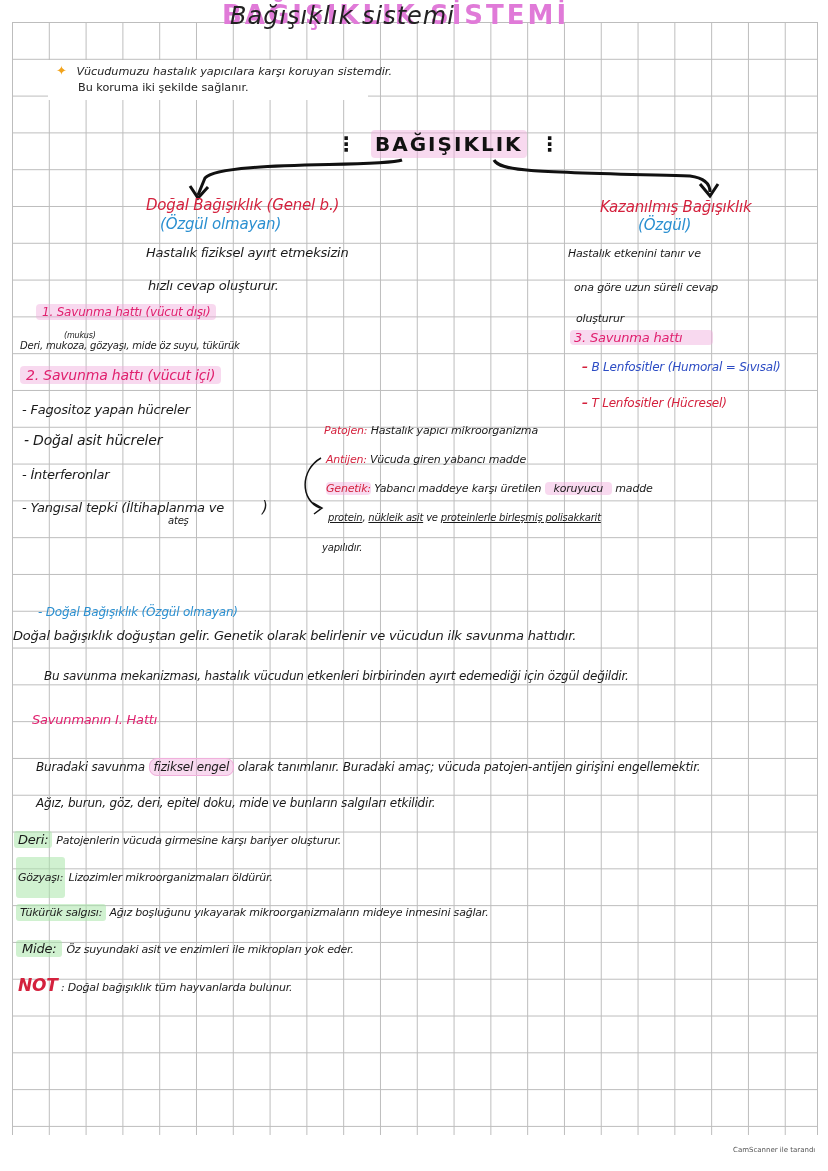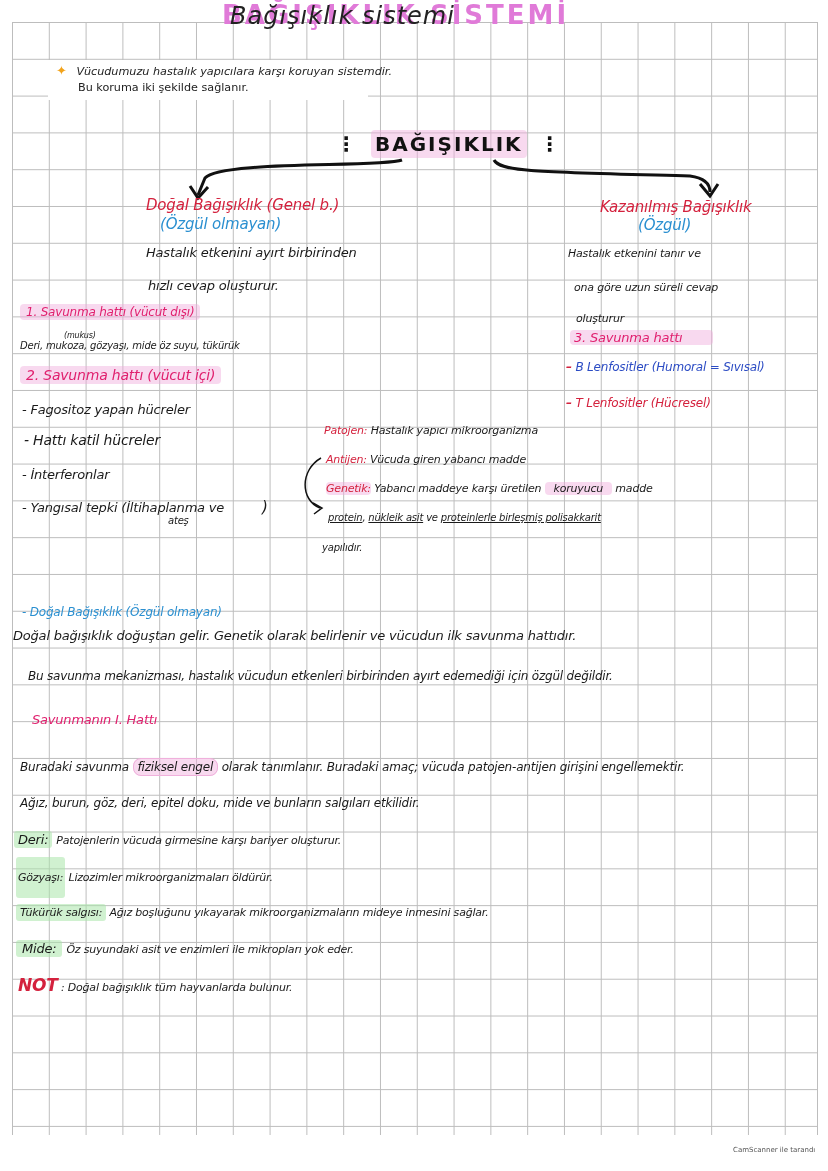--- a/index.html
+++ b/index.html
@@ -23,21 +23,21 @@
   .hl-green{background:rgba(170,230,170,0.55);border-radius:3px;}
   .title{font-size:26px;color:#e07ad8;font-weight:bold;letter-spacing:3px;}
   .title-script{font-size:24px;color:#222;font-style:italic;letter-spacing:1px;}
   .intro-box{position:absolute;left:48px;top:60px;width:320px;height:40px;background:#fff;}
   .intro{font-family:"DejaVu Sans",sans-serif;font-size:11.2px;color:#222;}
   .star{color:#f2a31b;font-size:13px;}
   .center-title{font-size:20px;font-weight:bold;color:#111;letter-spacing:2px;font-family:"DejaVu Sans",sans-serif;}
   .f15{font-size:15px;}
   .f14{font-size:14px;}
   .f13{font-size:13px;}
-  .f12{font-size:12px;}
+  .f12{font-size:12px;margin-left:16px;}
   .f11{font-size:11px;}
   .f10{font-size:10px;}
   .f8{font-size:8px;}
   .ul{text-decoration:underline;}
   .footer{font-size:7px;color:#555;font-family:"DejaVu Sans",sans-serif;}
   svg.arrows{position:absolute;left:0;top:0;}
 </style>
 </head>
 <body>
 
@@ -63,30 +63,30 @@
   <path d="M402,160 C380,168 220,160 205,178 L198,195" stroke="#111" stroke-width="3" fill="none"></path>
   <path d="M190,186 L198,198 L208,187" stroke="#111" stroke-width="3" fill="none"></path>
   <path d="M494,160 C500,172 540,172 690,176 C705,178 710,184 710,192" stroke="#111" stroke-width="3" fill="none"></path>
   <path d="M700,184 L710,196 L718,184" stroke="#111" stroke-width="3" fill="none"></path>
   <path d="M321,458 C300,470 300,500 320,508" stroke="#111" stroke-width="1.5" fill="none"></path>
   <path d="M313,503 L322,508 L314,514" stroke="#111" stroke-width="1.5" fill="none"></path>
 </svg>
 
 <div class="abs hand red f15" style="left:146px;top:196px;">Doğal Bağışıklık (Genel b.)</div>
 <div class="abs hand blue f15" style="left:160px;top:215px;">(Özgül olmayan)</div>
-<div class="abs hand black f13" style="left:146px;top:245px;">Hastalık etkenini ayırt birbirinden</div>
+<div class="abs hand black f13" style="left:146px;top:245px;">Hastalık fiziksel ayırt etmeksizin</div>
 <div class="abs hand black f13" style="left:148px;top:278px;">hızlı cevap oluşturur.</div>
 
 <div class="abs hand pink f12 hl-pink" style="left:20px;top:304px;padding:1px 6px;">1. Savunma hattı (vücut dışı)</div>
 <div class="abs hand black f8" style="left:64px;top:331px;">(mukus)</div>
 <div class="abs hand black f10" style="left:20px;top:340px;">Deri, mukoza, gözyaşı, mide öz suyu, tükürük</div>
 
 <div class="abs hand pink f14 hl-pink" style="left:20px;top:366px;padding:1px 6px;">2. Savunma hattı (vücut içi)</div>
 <div class="abs hand black f13" style="left:22px;top:402px;">- Fagositoz yapan hücreler</div>
-<div class="abs hand black f14" style="left:24px;top:432px;">- Hattı katil hücreler</div>
+<div class="abs hand black f14" style="left:24px;top:432px;">- Doğal asit hücreler</div>
 <div class="abs hand black f13" style="left:22px;top:467px;">- İnterferonlar</div>
 <div class="abs hand black f13" style="left:22px;top:500px;">- Yangısal tepki (İltihaplanma ve</div>
 <div class="abs hand black f10" style="left:168px;top:515px;">ateş</div>
 <div class="abs hand black f15" style="left:262px;top:498px;">)</div>
 
 <div class="abs hand red f15" style="left:600px;top:198px;">Kazanılmış Bağışıklık</div>
 <div class="abs hand blue f15" style="left:638px;top:216px;">(Özgül)</div>
 <div class="abs hand black f11" style="left:568px;top:247px;">Hastalık etkenini tanır ve</div>
 <div class="abs hand black f11" style="left:574px;top:281px;">ona göre uzun süreli cevap</div>
 <div class="abs hand black f11" style="left:576px;top:312px;">oluşturur</div>

